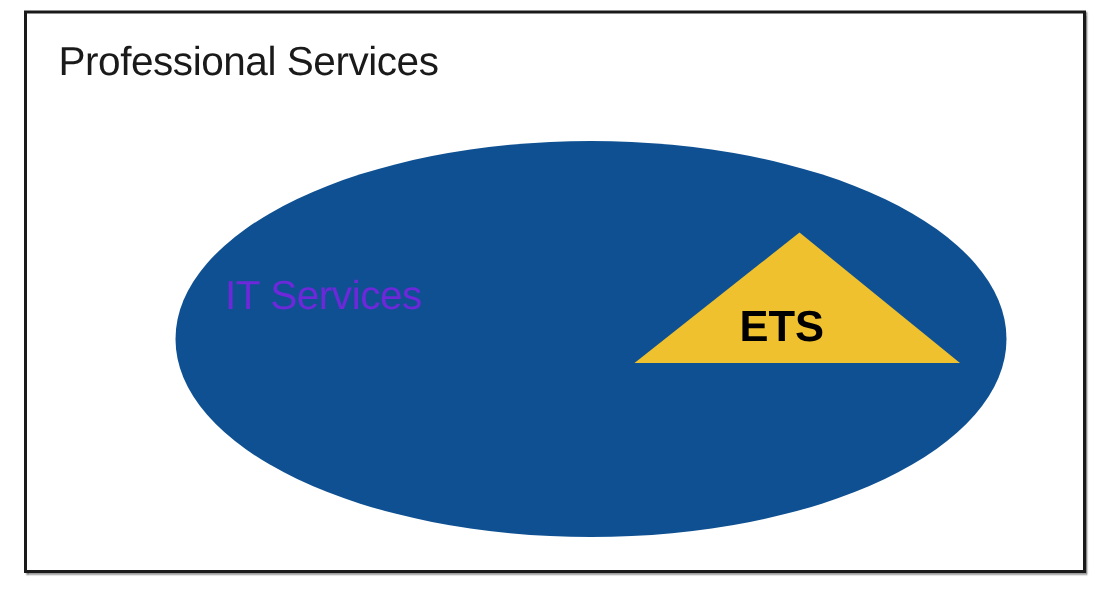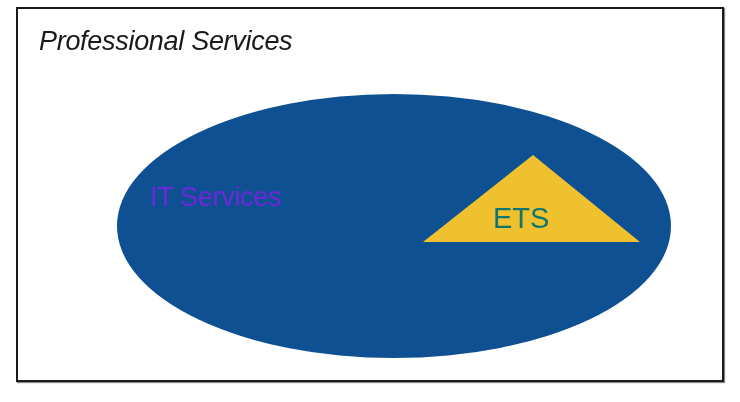--- a/index.html
+++ b/index.html
@@ -1,21 +1,21 @@
 <!DOCTYPE html>
 <html><head>
 <meta charset="utf-8">
 <style>
   html, body { margin:0; padding:0; background:#ffffff; }
   body { width:740px; height:402px; position:relative; overflow:hidden; font-family:"Liberation Sans", sans-serif; }
   .frame { position:absolute; left:16px; top:7px; width:708px; height:375px; border:2px solid #1a1a1a; box-sizing:border-box; background:#fff; box-shadow:1px 1px 1px #888; }
   svg { position:absolute; left:0; top:0; }
-  .outer-label { position:absolute; left:39px; top:26px; font-size:27px; color:#1a1a1a; white-space:nowrap; letter-spacing:-0.3px;font-style:italic; }
+  .outer-label { position:absolute; left:39px; top:26px; font-size:27px; color:#1a1a1a; white-space:nowrap; letter-spacing:-0.3px; }
   .inner-label { position:absolute; left:150px; top:182px; font-size:27px; color:#6d28d9; white-space:nowrap; letter-spacing:-0.3px; }
-  .tri-label { position:absolute; left:493px; top:202px; font-size:29px; font-weight:normal; color:#0f766e; white-space:nowrap; }
+  .tri-label { position:absolute; left:493px; top:202px; font-size:29px; font-weight:bold; color:#000000; white-space:nowrap; }
 </style>
 </head>
 <body>
 
 <div class="frame"></div>
 
 <svg width="740" height="402">
   <ellipse cx="394" cy="226" rx="277" ry="132" fill="#0e5092"></ellipse>
   <polygon points="533,155 423,242 640,242" fill="#f0c12e"></polygon>
 </svg>

